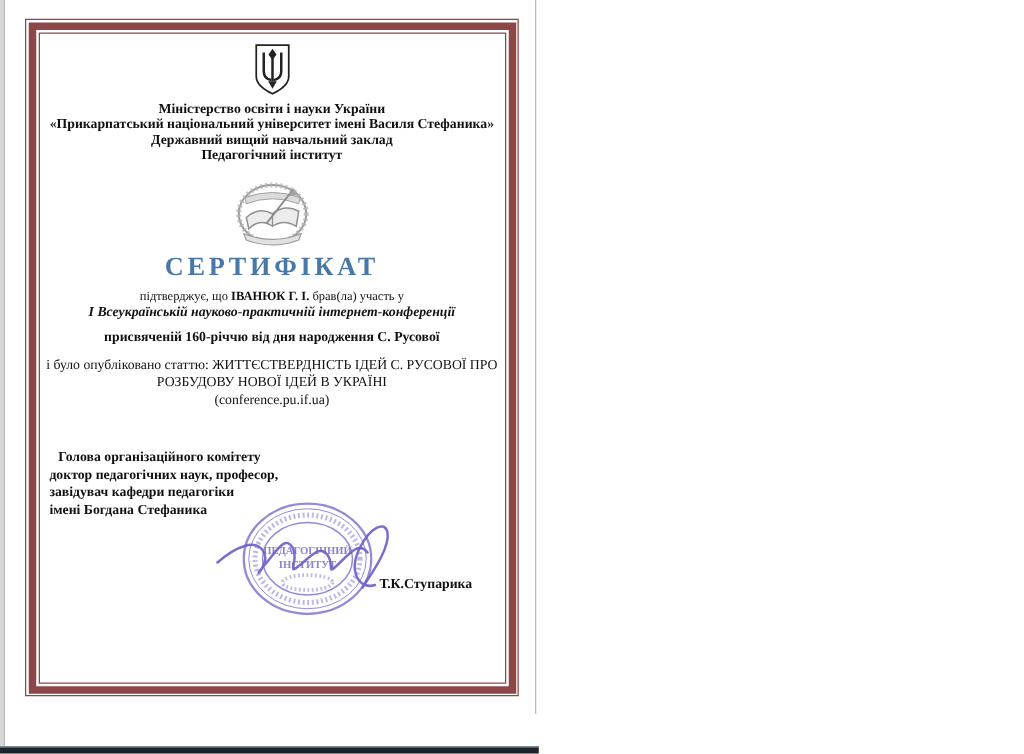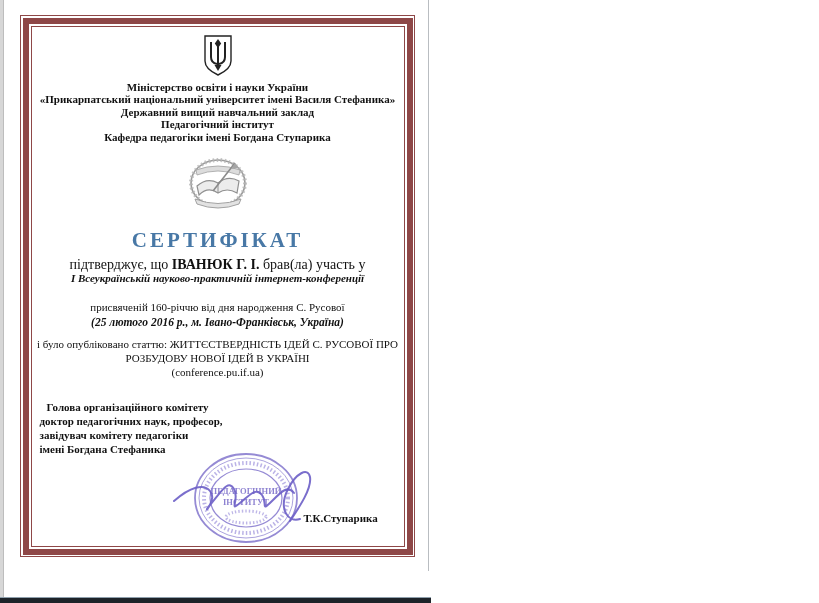--- a/index.html
+++ b/index.html
@@ -24,39 +24,39 @@
 
   .content { position:absolute; inset:0; padding-top:7px; text-align:center;
              color:#111; }
 
   .tryzub { display:block; margin:0 auto; }
 
   .hdr { font-size:11px; font-weight:bold; line-height:12.6px; margin-top:3px; }
 
   .emblem { display:block; margin:13px auto 0 auto; }
 
-  .cert-title { margin-top:16px; font-size:21px; font-weight:bold;
+  .cert-title { margin-top:1px; font-size:21px; font-weight:bold;
                 letter-spacing:3px; color:var(--blue); }
 
-  .confirm { margin-top:5px; font-size:14px; line-height:13.5px; }
+  .confirm { margin-top:5px; font-size:10px; line-height:13.5px; }
   .confirm b { font-weight:bold; }
   .conf-line { font-size:11px; font-weight:bold; line-height:13.5px;font-style:italic; }
 
   .red-title { margin-top:6px; font-size:15px; font-weight:bold;
                line-height:20px; color:var(--red); }
   .caret { display:inline-block; width:1px; height:14px; background:#000;
            vertical-align:-2px; }
 
-  .dedication { font-size:11px; font-weight:normal; line-height:13.5px; margin-top:16px; }
+  .dedication { font-size:11px; font-weight:bold; line-height:13.5px; margin-top:6px; }
   .date-place { font-size:11.5px; font-weight:bold; font-style:italic; line-height:14px; }
 
   .article { margin-top:9px; font-size:11px; line-height:13.8px; }
 
   .footer { position:relative; margin-top:0; height:190px; text-align:left; }
-  .sign-lines { position:absolute; left:8px; top:21px; font-size:11px;
+  .sign-lines { position:absolute; left:8px; top:31px; font-size:11px;
                 font-weight:bold; line-height:14px; }
   .sign-lines .indent { padding-left:7px; }
   .stamp { position:absolute; left:160px; top:72px; opacity:.85; }
   .autograph { position:absolute; left:138px; top:82px; }
   .sig-name { position:absolute; left:272px; top:133px; font-size:11px; font-weight:bold; }
 </style>
 </head>
 <body>
 
 <div class="stage" style="--maroon:#8e4747; --blue:#4878a6; --red:#84303f;">
@@ -76,21 +76,20 @@
               <path d="M24,8 V23 Q24,29 18,30" stroke="#222" stroke-width="2" fill="none"></path>
               <path d="M17,5 L13.8,9.5 L17,14 L20.2,9.5 Z" fill="#222"></path>
               <path d="M13.5,31 L17,37 L20.5,31 Z" fill="#222"></path>
             </svg>
 
             <div class="hdr">
               <div>Міністерство освіти і науки України</div>
               <div>«Прикарпатський національний університет імені Василя Стефаника»</div>
               <div>Державний вищий навчальний заклад</div>
               <div>Педагогічний інститут</div>
-              <div>Кафедра педагогіки імені Богдана Ступарика</div>
             </div>
 
             <svg class="emblem" width="62" height="56" viewBox="0 0 62 56">
               <ellipse cx="31" cy="27" rx="27" ry="23" fill="none" stroke="#9a9a9a" stroke-width="1.6"></ellipse>
               <ellipse cx="31" cy="27" rx="27" ry="23" fill="none" stroke="#b5b5b5" stroke-width="4" stroke-dasharray="1.6 2.4" opacity="0.8"></ellipse>
               <path d="M9,14 Q31,6 53,14 L52,19 Q31,11 10,19 Z" fill="#dcdcdc" stroke="#a0a0a0" stroke-width="0.8"></path>
               <path d="M10,30 Q20,21 31,27 Q41,19 52,25 L50,37 Q40,31 31,37 Q21,30 12,39 Z" fill="#ececec" stroke="#909090" stroke-width="1.2"></path>
               <path d="M31,27 L31,37" stroke="#909090" stroke-width="1"></path>
               <path d="M48,7 L26,35" stroke="#8a8a8a" stroke-width="1.6"></path>
               <path d="M48,7 L52,12 L44,13 Z" fill="#a5a5a5"></path>
@@ -99,33 +98,32 @@
 
             <div class="cert-title">СЕРТИФІКАТ</div>
 
             <div class="confirm"><span>підтверджує, що </span><b>ІВАНЮК Г. І.</b><span> брав(ла) участь у</span></div>
             <div class="conf-line">І Всеукраїнській науково-практичній інтернет-конференції</div>
 
             <div class="red-title">
             </div>
 
             <div class="dedication">присвяченій 160-річчю від дня народження С. Русової</div>
-            <div class="date-place">(25 лютого 2016 р., м. Івано-Франківськ, Україна)</div>
 
             <div class="article">
               <div>і було опубліковано статтю: ЖИТТЄСТВЕРДНІСТЬ ІДЕЙ С. РУСОВОЇ ПРО</div>
               <div>РОЗБУДОВУ НОВОЇ ІДЕЙ В УКРАЇНІ</div>
               <div>(conference.pu.if.ua)</div>
             </div>
 
             <div class="footer">
               <div class="sign-lines">
                 <div class="indent">Голова організаційного комітету</div>
                 <div>доктор педагогічних наук, професор,</div>
-                <div>завідувач комітету педагогіки</div>
+                <div>завідувач кафедри педагогіки</div>
                 <div>імені Богдана Стефаника</div>
               </div>
 
               <svg class="stamp" width="108" height="94" viewBox="0 0 108 94">
                 <ellipse cx="54" cy="47" rx="51" ry="44" fill="none" stroke="#8376cd" stroke-width="1.8"></ellipse>
                 <ellipse cx="54" cy="47" rx="47" ry="40" fill="none" stroke="#8376cd" stroke-width="0.8"></ellipse>
                 <ellipse cx="54" cy="47" rx="36" ry="29" fill="none" stroke="#8376cd" stroke-width="1.2"></ellipse>
                 <ellipse cx="54" cy="47" rx="42" ry="35" fill="none" stroke="#9488d8" stroke-width="4" stroke-dasharray="1.5 2.2" opacity="0.75"></ellipse>
                 <text x="54" y="43" text-anchor="middle" font-size="8.5" fill="#7a6dc9" font-family="Liberation Serif, serif" font-weight="bold">ПЕДАГОГІЧНИЙ</text>
                 <text x="54" y="54" text-anchor="middle" font-size="8.5" fill="#7a6dc9" font-family="Liberation Serif, serif" font-weight="bold">ІНСТИТУТ</text>

